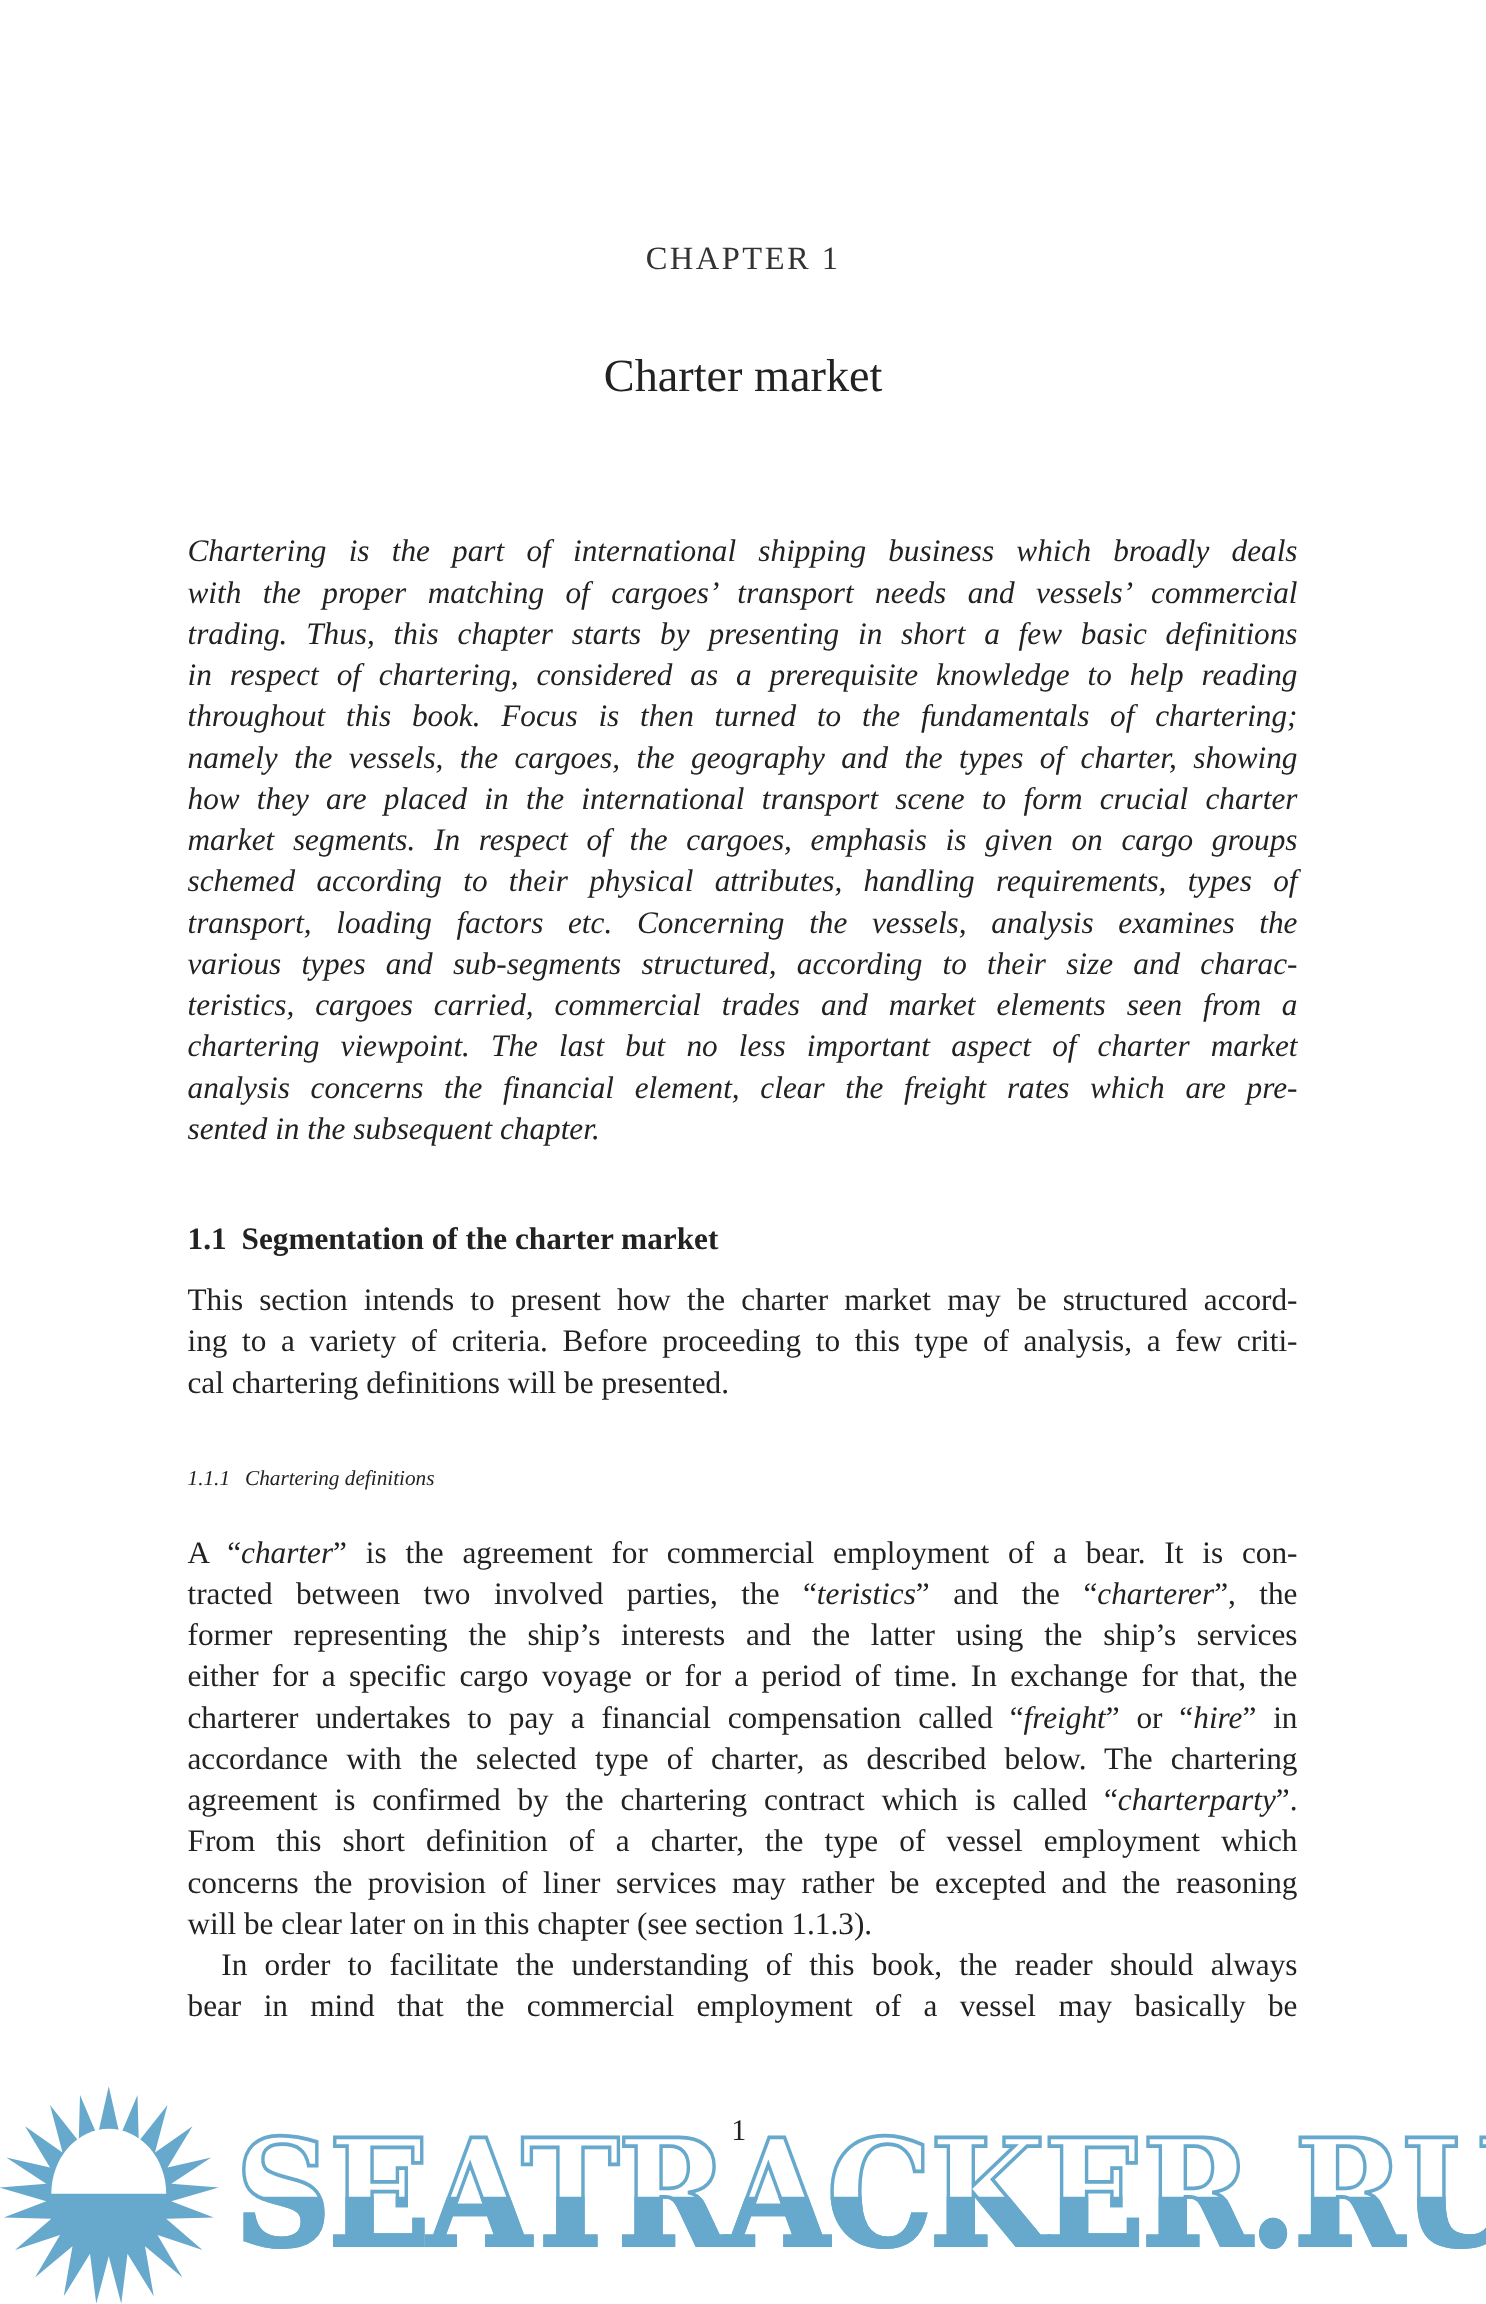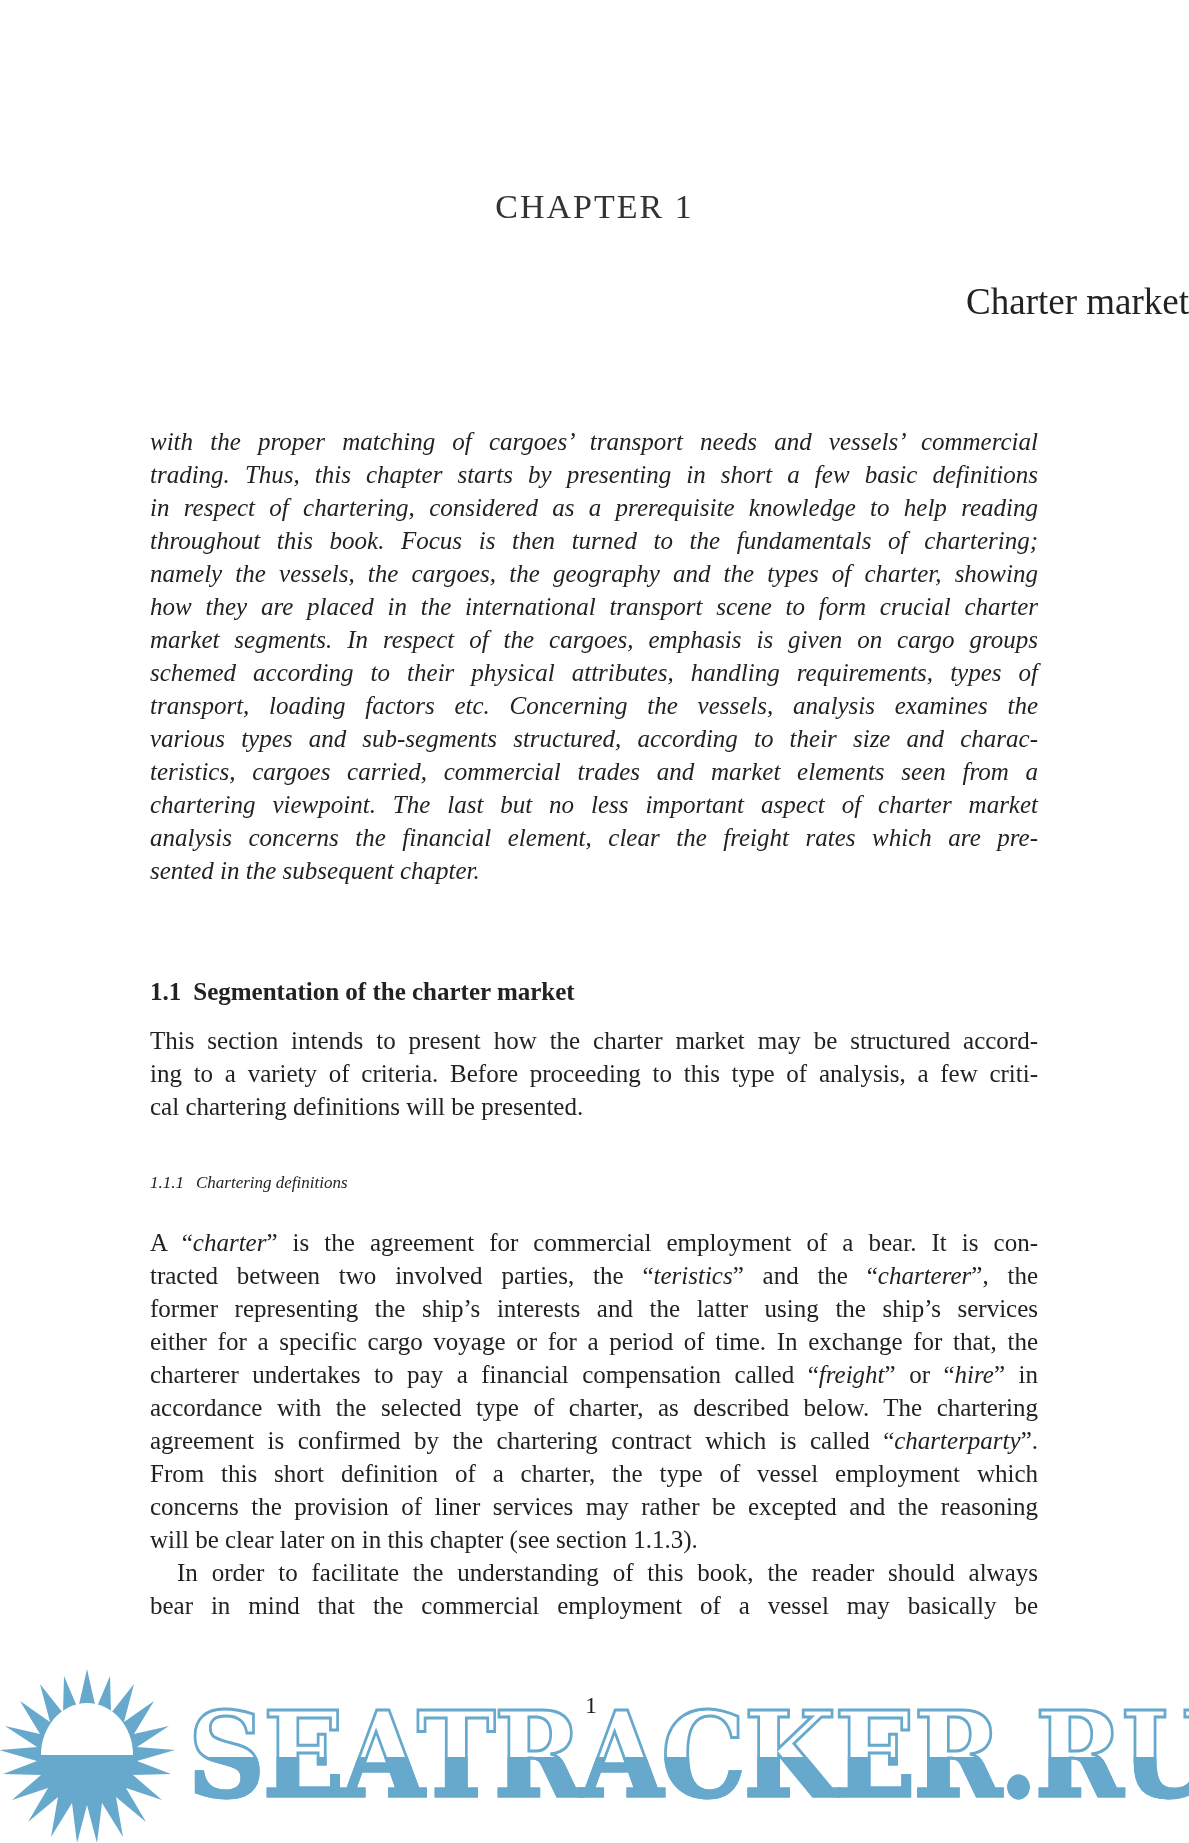--- a/index.html
+++ b/index.html
@@ -4,24 +4,24 @@
 <style>
   html, body { margin: 0; padding: 0; }
   body {
     width: 1189px; height: 1843px; position: relative; overflow: hidden;
     background: #ffffff; color: #222;
     font-family: "Liberation Serif", "DejaVu Serif", serif;
   }
   .abs { position: absolute; }
   .chapter-label {
     left: 0; width: 1189px; top: 192px; text-align: center;
-    font-size: 34px; letter-spacing: 2px; color: #333; line-height: 30px;
+    font-size: 26px; letter-spacing: 2px; color: #333; line-height: 30px;
   }
   .chapter-title {
-    left: 0; width: 1189px; top: 280px; text-align: right;
+    left: 0; width: 1189px; top: 280px; text-align: center;
     font-size: 37px; color: #222; line-height: 44px;
   }
   .block { left: 150px; width: 888px; }
   .line {
     display: block; height: 33px; line-height: 33px; font-size: 25px;
     text-align: justify; text-align-last: justify; white-space: nowrap;
     overflow: visible;
   }
   .line.last { text-align-last: left; }
   .line.indent { padding-left: 27px; }
@@ -54,20 +54,21 @@
   }
   i { font-style: italic; }
 </style>
 </head>
 <body>
 
 <div class="abs chapter-label">CHAPTER 1</div>
 <h1 class="abs chapter-title" style="margin:0;font-weight:normal;">Charter market</h1>
 
 <div class="abs block abstract">
+  <span class="line">Chartering is the part of international shipping business which broadly deals</span>
   <span class="line">with the proper matching of cargoes’ transport needs and vessels’ commercial</span>
   <span class="line">trading. Thus, this chapter starts by presenting in short a few basic definitions</span>
   <span class="line">in respect of chartering, considered as a prerequisite knowledge to help reading</span>
   <span class="line">throughout this book. Focus is then turned to the fundamentals of chartering;</span>
   <span class="line">namely the vessels, the cargoes, the geography and the types of charter, showing</span>
   <span class="line">how they are placed in the international transport scene to form crucial charter</span>
   <span class="line">market segments. In respect of the cargoes, emphasis is given on cargo groups</span>
   <span class="line">schemed according to their physical attributes, handling requirements, types of</span>
   <span class="line">transport, loading factors etc. Concerning the vessels, analysis examines the</span>
   <span class="line">various types and sub-segments structured, according to their size and charac-</span>

